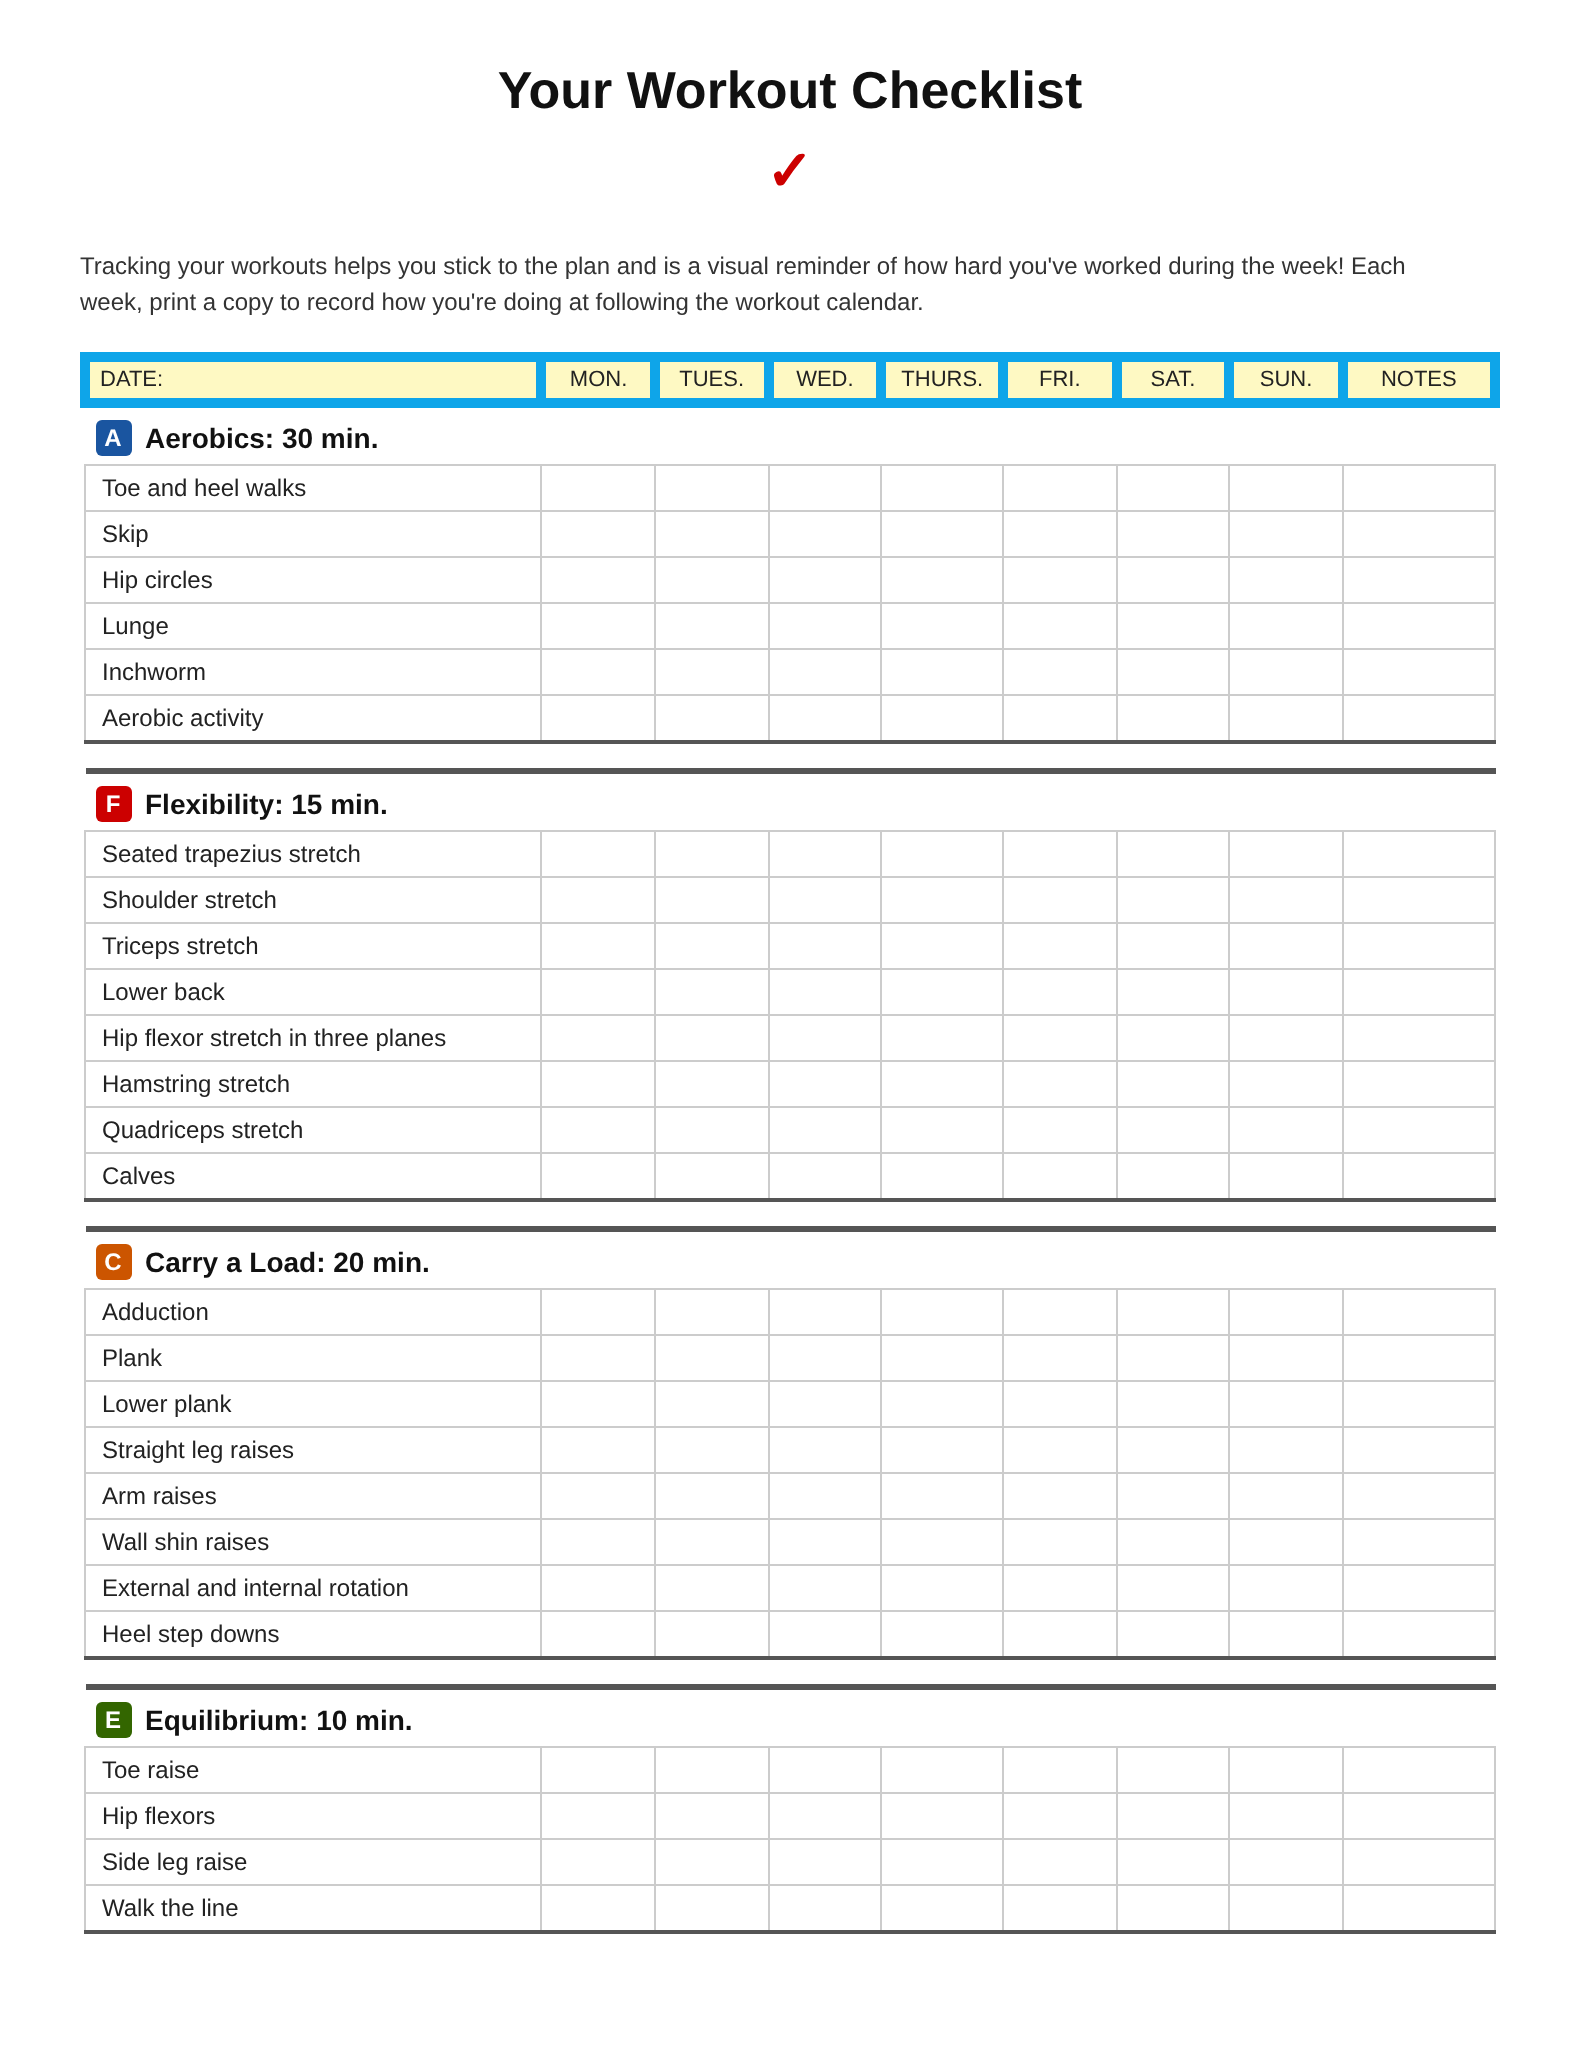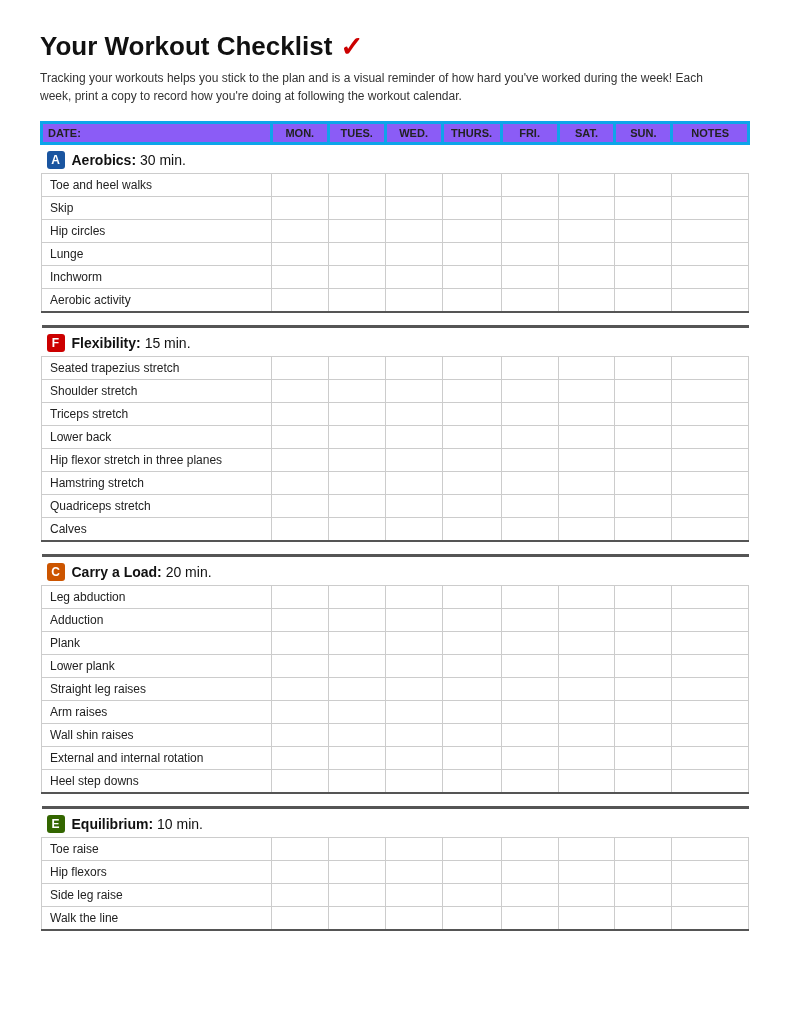--- a/index.html
+++ b/index.html
@@ -8,21 +8,22 @@
       font-family: Arial, Helvetica, sans-serif;
       width: 790px;
       min-height: 1024px;
       padding: 30px 40px;
       color: #222;
     }
     .title-row {
       display: flex;
       align-items: center;
       gap: 8px;
-      margin-bottom: 6px;
+      margin-bottom: 22px;
+      flex-direction: column;
     }
     .main-title {
       font-size: 26px;
       font-weight: 900;
       color: #111;
     }
     .checkmark-icon {
       color: #cc0000;
       font-size: 28px;
       font-weight: bold;
@@ -41,26 +42,26 @@
     }
     th, td {
       border: 1px solid #aaa;
       padding: 3px 5px;
       text-align: left;
     }
     .col-date { width: 210px; }
     .col-day { width: 52px; text-align: center; }
     .col-notes { width: 70px; text-align: center; }
     .header-row th {
-      background: #8b5cf6;
-      font-weight: bold;
+      background: #fef9c3;
+      font-weight: normal;
       font-size: 11px;
       text-transform: uppercase;
       text-align: center;
-      border: 3px solid #0ea5e9;
+      border: 5px solid #0ea5e9;
     }
     .header-row .col-date {
       text-align: left;
       padding-left: 5px;
     }
     .section-header td {
       background: #fff;
       padding: 6px 5px 4px 5px;
       border-left: none;
       border-right: none;
@@ -87,21 +88,21 @@
     .badge-a { background: #1a55a0; }
     .badge-f { background: #cc0000; }
     .badge-c { background: #cc5500; }
     .badge-e { background: #336600; }
     .section-title {
       font-size: 14px;
       font-weight: bold;
       color: #111;
     }
     .section-title span {
-      font-weight: normal;
+      font-weight: bold;
     }
     .exercise-row td {
       border: 1px solid #ccc;
       padding: 4px 5px;
       font-size: 12px;
     }
     .exercise-row td.col-date {
       padding-left: 8px;
     }
     .spacer-row td {
@@ -322,31 +323,20 @@
       </tr>
       <tr class="section-header">
         <td colspan="9">
     <div class="section-header-inner">
       <span class="section-badge badge-c">C</span>
       <span class="section-title">Carry a Load: <span>20 min.</span></span>
     </div>
   </td>
       </tr>
       <tr class="exercise-row">
-        <td class="col-date">Leg abduction</td>
-        <td class="col-day"></td>
-        <td class="col-day"></td>
-        <td class="col-day"></td>
-        <td class="col-day"></td>
-        <td class="col-day"></td>
-        <td class="col-day"></td>
-        <td class="col-day"></td>
-        <td class="col-notes"></td>
-      </tr>
-      <tr class="exercise-row">
         <td class="col-date">Adduction</td>
         <td class="col-day"></td>
         <td class="col-day"></td>
         <td class="col-day"></td>
         <td class="col-day"></td>
         <td class="col-day"></td>
         <td class="col-day"></td>
         <td class="col-day"></td>
         <td class="col-notes"></td>
       </tr>

